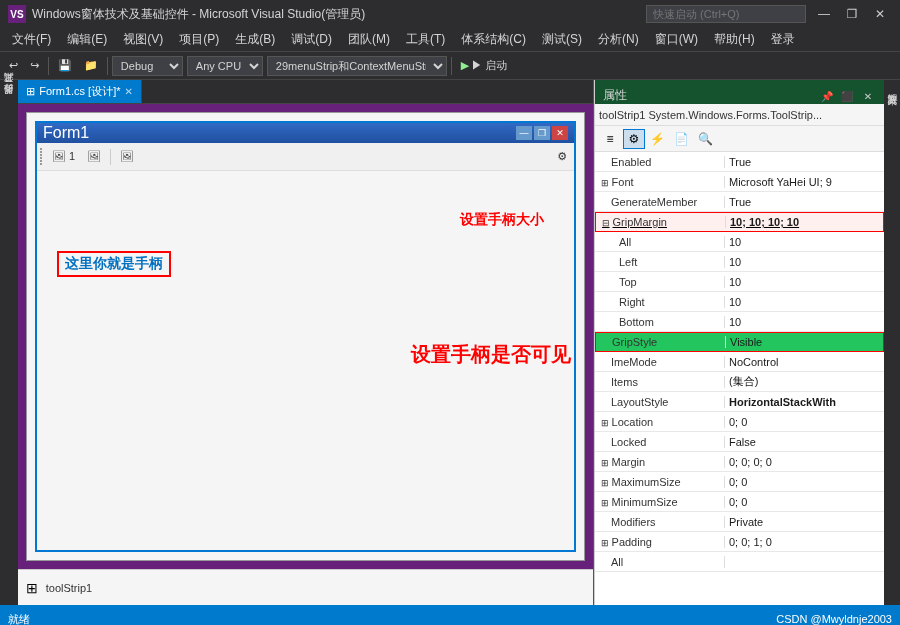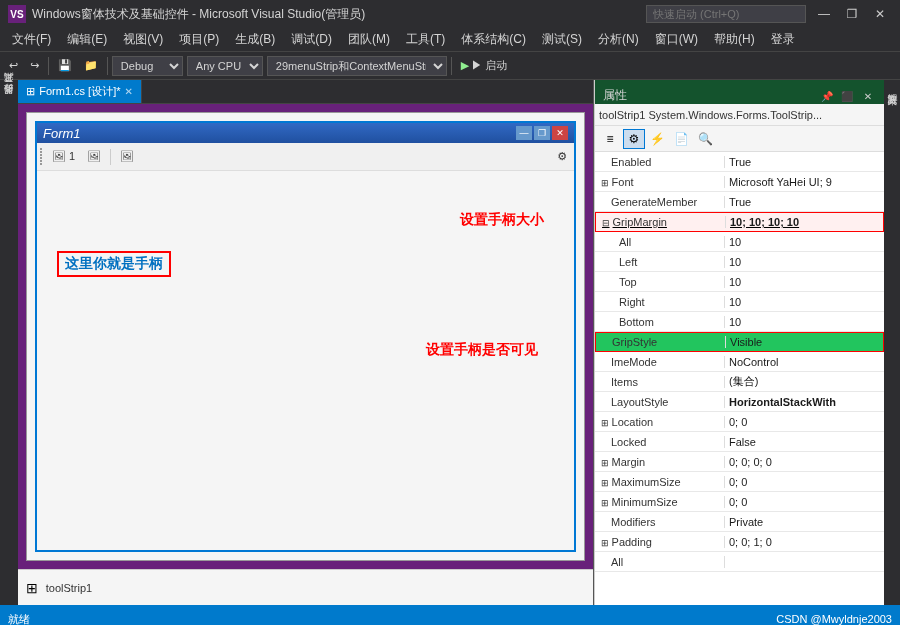--- a/index.html
+++ b/index.html
@@ -142,22 +142,22 @@
     
     .annotation-left {
       position: absolute; left: 20px; top: 80px;
       color: #0070c0; font-size: 14px; font-weight: bold;
     }
     .annotation-right {
       position: absolute; right: 30px; top: 40px;
       color: #ff0000; font-size: 14px; font-weight: bold;
     }
     .annotation-right2 {
-      position: absolute; right: 36px; top: 170px;
-      color: #ff0000; font-size: 14px; font-weight: bold;
+      position: absolute; right: 3px; top: 170px;
+      color: #ff0000; font-size: 20px; font-weight: bold;
     }
 
     
     .right-panel {
       width: 290px; background: white; display: flex; flex-direction: column;
       border-left: 1px solid #ccc;
     }
     .right-panel-header {
       background: #14532d; color: #d4d4d4; height: 24px;
       display: flex; align-items: flex-end; justify-content: space-between;
@@ -325,21 +325,21 @@
         <span>Form1.cs [设计]*</span>
         <span class="tab-close">✕</span>
       </div>
     </div>
 
     <div class="designer-surface">
       <div class="designer-bg">
         <div class="form-window">
           <div class="form-inner">
             <div class="form-titlebar">
-              <span style="font-size:13px;font-style:italic;">Form1</span>
+              <span style="font-size:16px;">Form1</span>
               <div class="form-win-btns">
                 <button class="form-win-btn">—</button>
                 <button class="form-win-btn">❐</button>
                 <button class="form-win-btn" style="background:#cc4444;">✕</button>
               </div>
             </div>
 
             <div class="form-toolstrip">
               <div class="toolstrip-grip">
                 <div class="grip-dot"></div>

